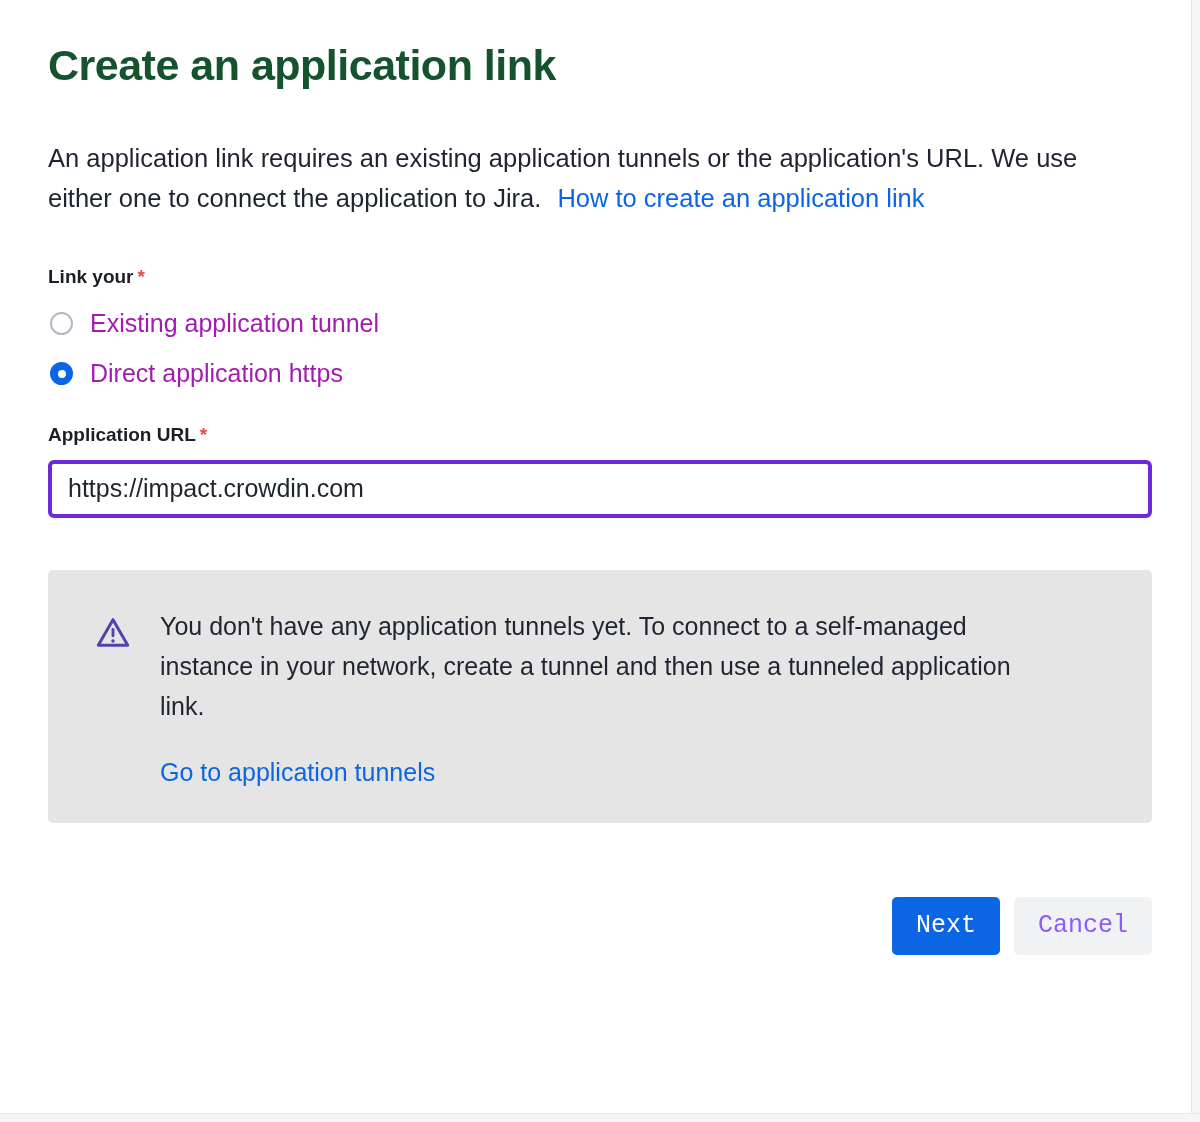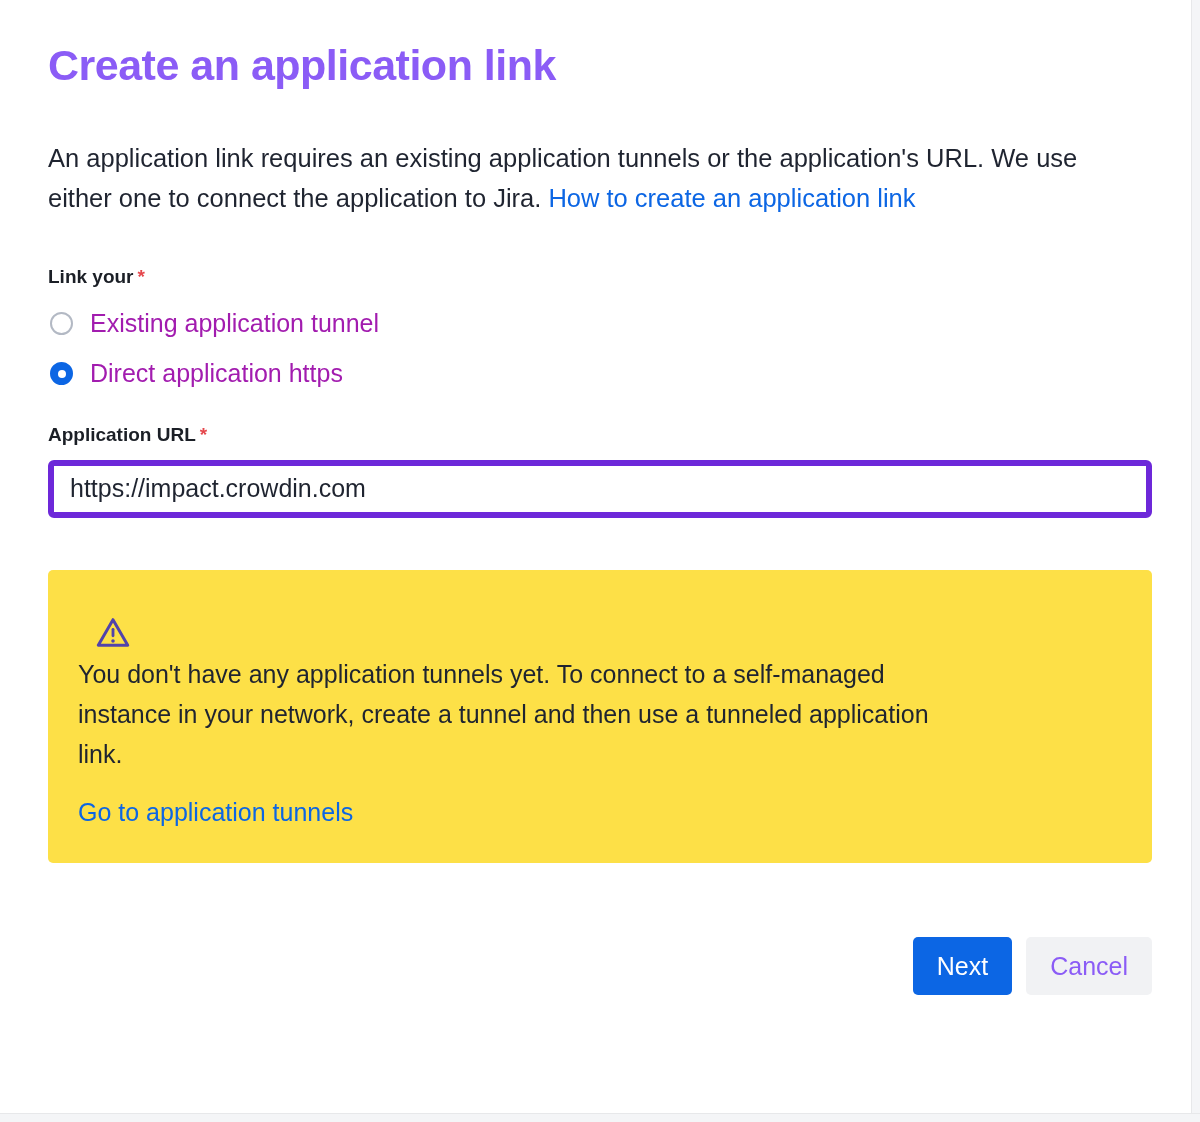--- a/index.html
+++ b/index.html
@@ -45,36 +45,37 @@
     position: absolute;
     left: 48px;
     top: 40px;
     width: 1104px;
   }
 
   .title {
     font-size: 43px;
     line-height: 1.2;
     font-weight: bold;
-    color: #8b5cf6;
+    color: #14532d;
     letter-spacing: -0.5px;
     margin: 0 0 46px 0;
   }
 
   .intro {
     font-size: 25.5px;
     line-height: 40px;
     color: #1f2430;
     margin: 0 0 48px 0;
     max-width: 1096px;
   }
 
   a.link {
     color: #0c66e4;
     text-decoration: none;
+    margin-left: 9px;
   }
 
   .field-label {
     font-size: 19px;
     font-weight: bold;
     color: #1b1f26;
     margin-bottom: 14px;
     display: block;
   }
   .req {
@@ -126,76 +127,75 @@
 
   .url-block {
     margin-top: 28px;
   }
 
   .text-input {
     display: block;
     width: 1104px;
     height: 58px;
     box-sizing: border-box;
-    border: 6px solid #6d28d9;
+    border: 4px solid #6d28d9;
     border-radius: 6px;
     background: #ffffff;
     padding: 0 16px;
     font-size: 25px;
     color: #1f2430;
     font-family: "Liberation Sans", sans-serif;
     outline: none;
   }
 
   .info-banner {
     margin-top: 52px;
     width: 1104px;
     box-sizing: border-box;
-    background: #fde047;
+    background: #e5e5e5;
     border-radius: 5px;
     padding: 32px 30px 36px 30px;
     display: flex;
     align-items: flex-start;
-    flex-direction: column;
   }
   .warn-icon {
     flex: none;
     width: 34px;
     height: 34px;
     margin: 14px 30px 0 18px;
   }
   .banner-body {
     flex: 1;
     padding-top: 4px;
   }
   .banner-text {
     font-size: 25px;
     line-height: 40px;
     color: #1f2430;
     margin: 0;
     max-width: 880px;
   }
   .banner-link {
     display: inline-block;
-    margin-top: 24px;
+    margin-top: 32px;
     font-size: 25px;
     color: #0c66e4;
     text-decoration: none;
   }
 
   .actions {
     margin-top: 74px;
     display: flex;
     justify-content: flex-end;
     align-items: center;
     gap: 14px;
     width: 1104px;
   }
   .btn {
-    font-family: Liberation Sans, sans-serif;
+    font-family: Liberation Mono, monospace;
     font-size: 25px;
     border: none;
     border-radius: 5px;
     height: 58px;
     padding: 0 24px;
     cursor: pointer;
     line-height: 58px;
   }
   .btn-primary {
     background: #0c66e4;

